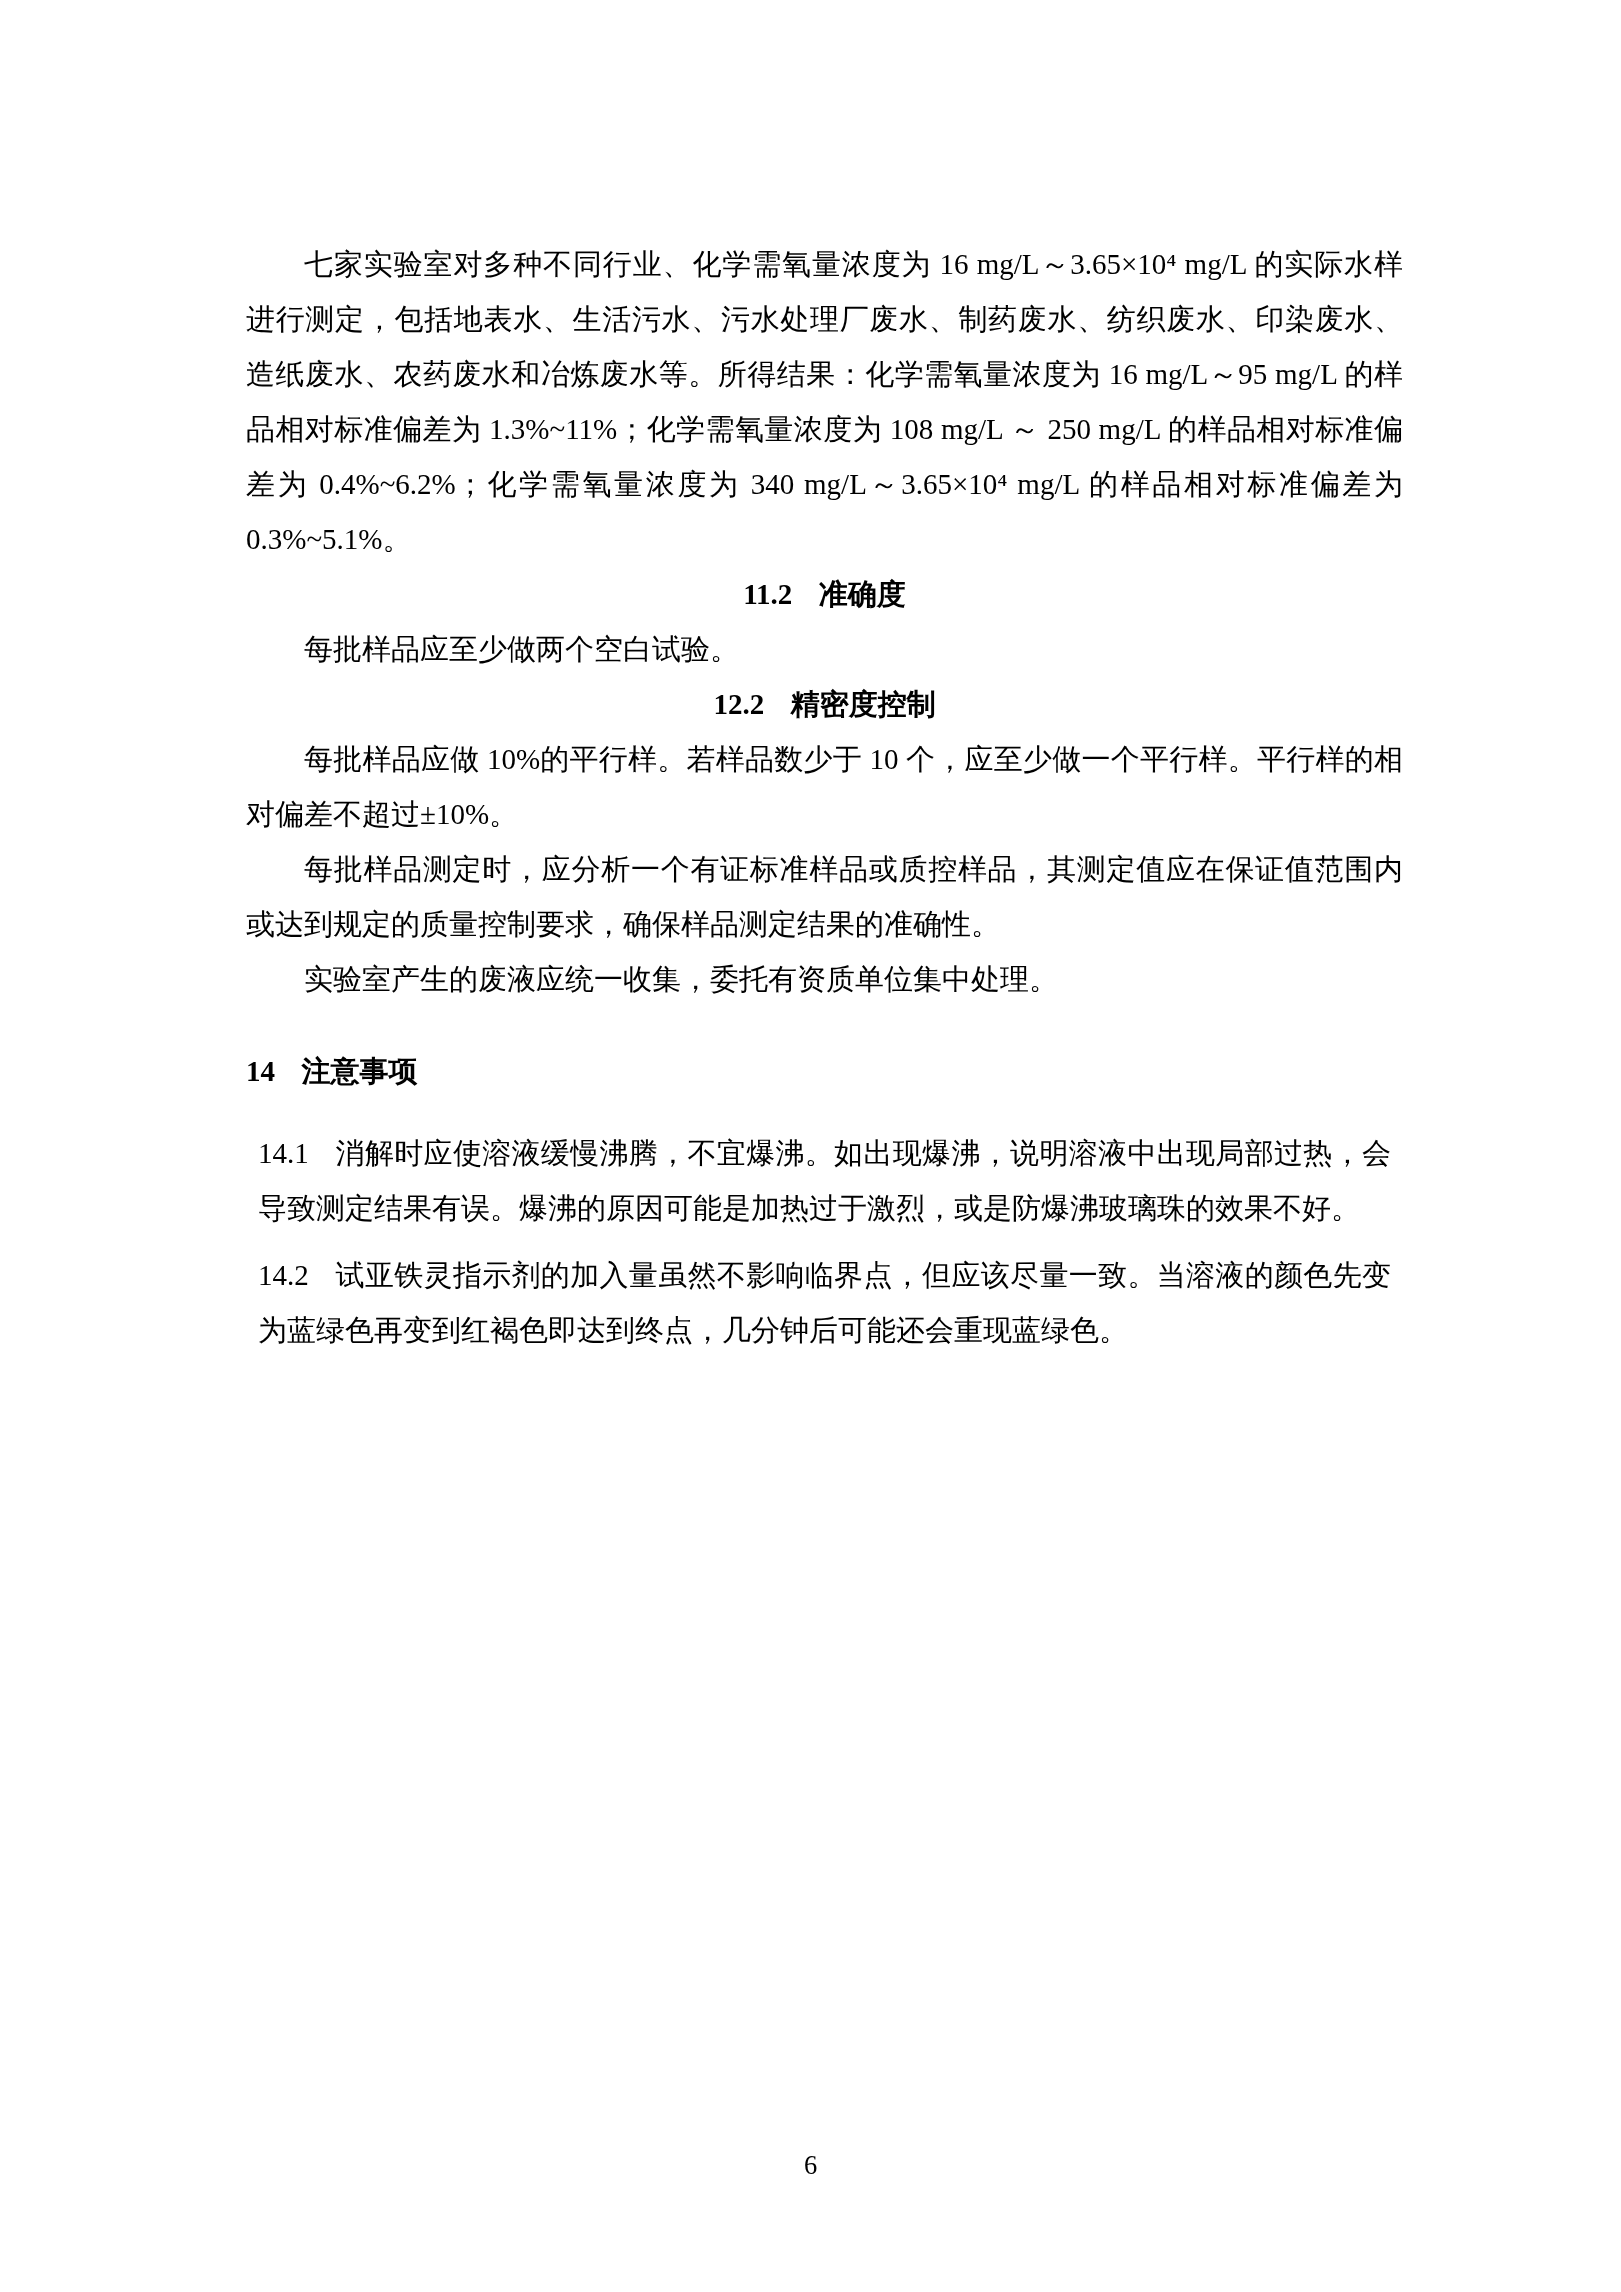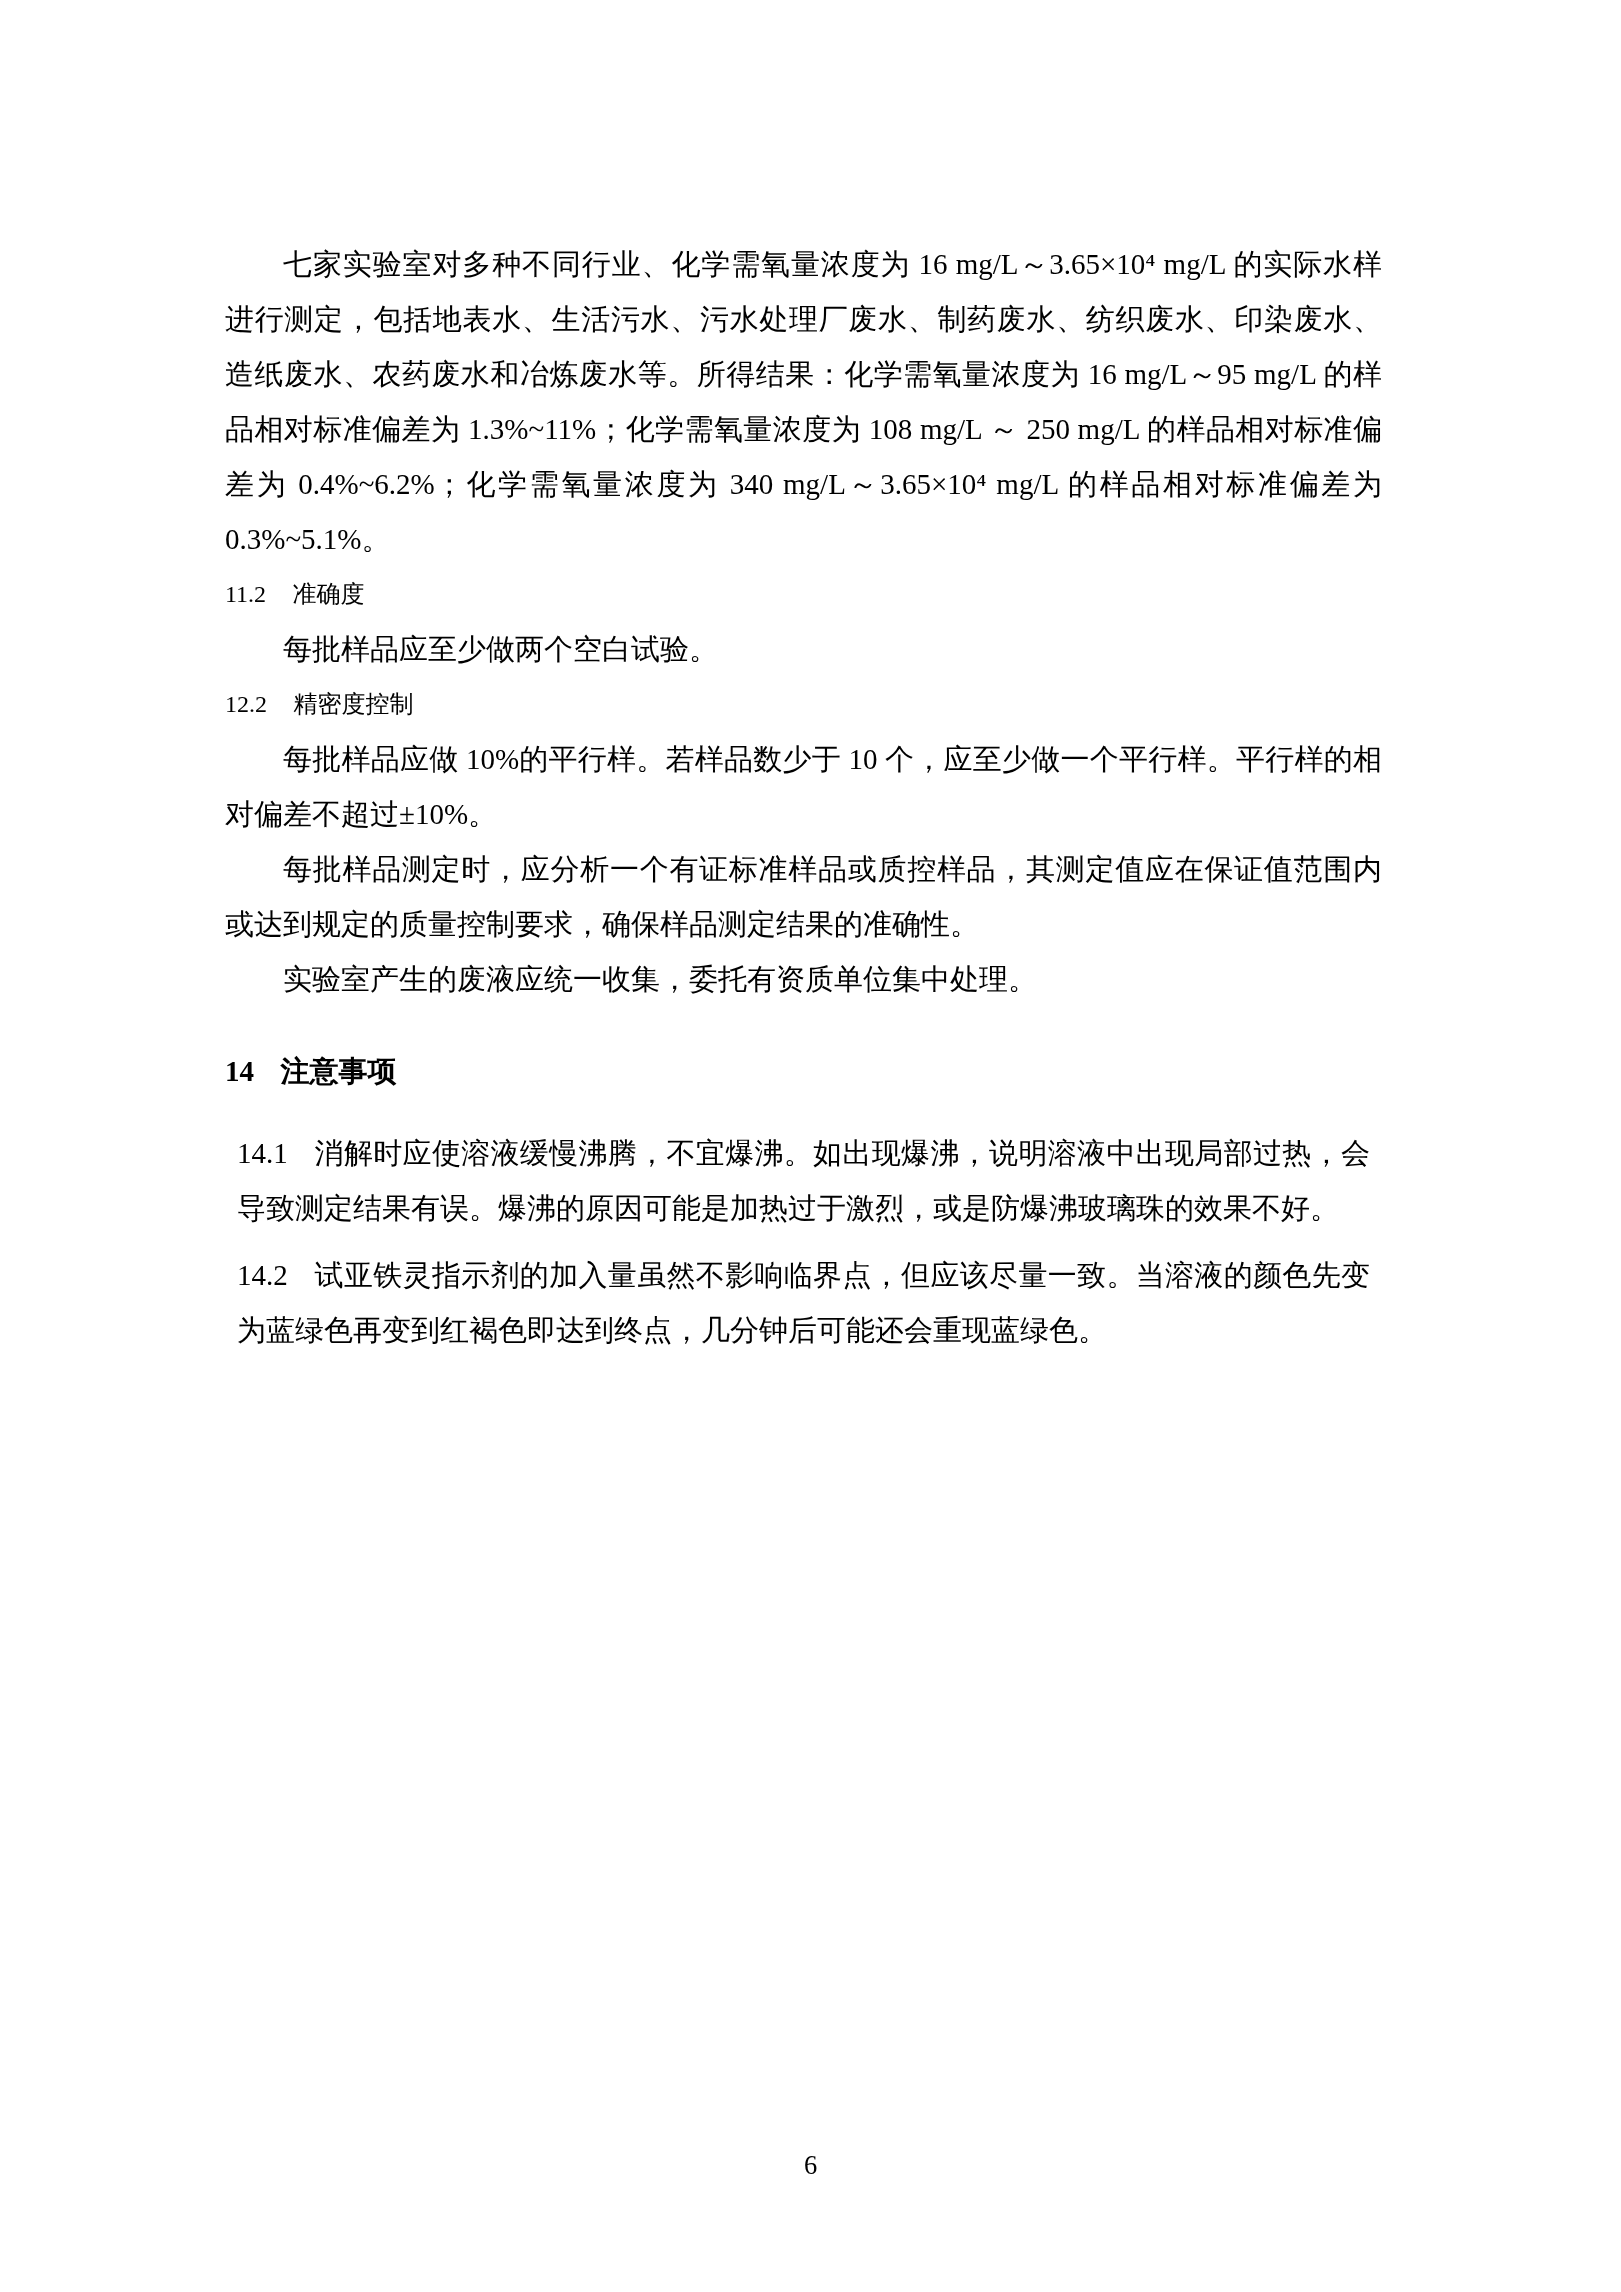--- a/index.html
+++ b/index.html
@@ -11,21 +11,21 @@
     position: relative;
     width: 1621px;
     height: 2293px;
     background: #ffffff;
     color: #000000;
     font-family: "Liberation Serif", "DejaVu Serif", serif;
     overflow: hidden;
   }
   .content {
     position: absolute;
-    left: 225px;
+    left: 246px;
     top: 237px;
     width: 1157px;
     font-size: 29px;
     line-height: 55px;
     text-align: justify;
   }
   p.para {
     margin: 0;
     text-indent: 2em;
   }
@@ -35,25 +35,25 @@
   }
   h2.sec {
     font-size: 29px;
     line-height: 55px;
     font-weight: bold;
     margin: 37px 0 27.4px 0;
     text-align: left;
     text-indent: 0;
   }
   h3.subsec {
-    font-size: 24px;
+    font-size: 29px;
     line-height: 55px;
-    font-weight: normal;
+    font-weight: bold;
     margin: 0;
-    text-align: left;
+    text-align: center;
     text-indent: 0;
   }
   .num {
     display: inline-block;
     margin-right: 26.5px;
   }
   .clause .num {
     margin-right: 26.5px;
   }
   .footer {

